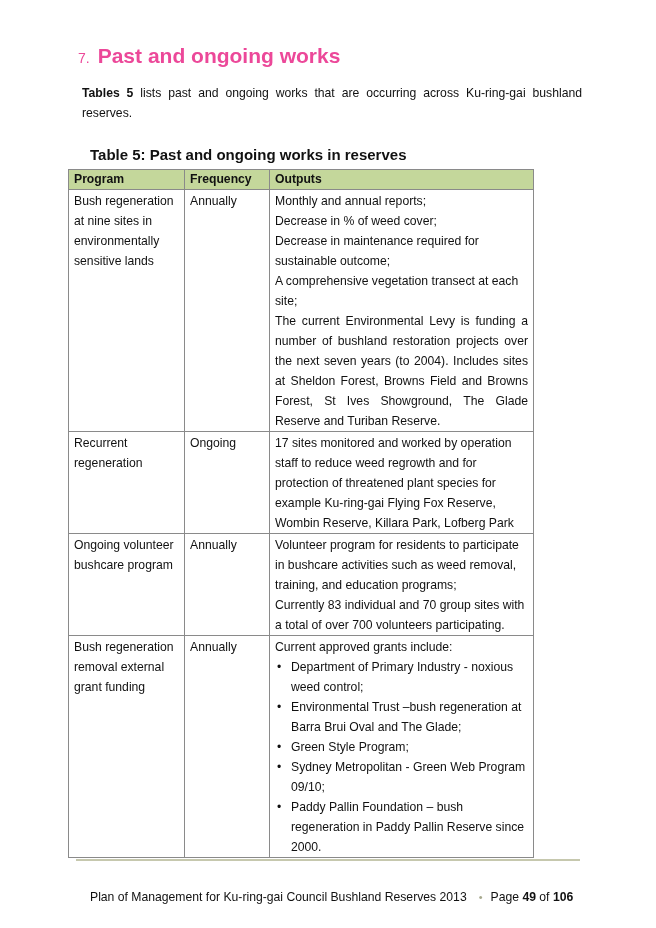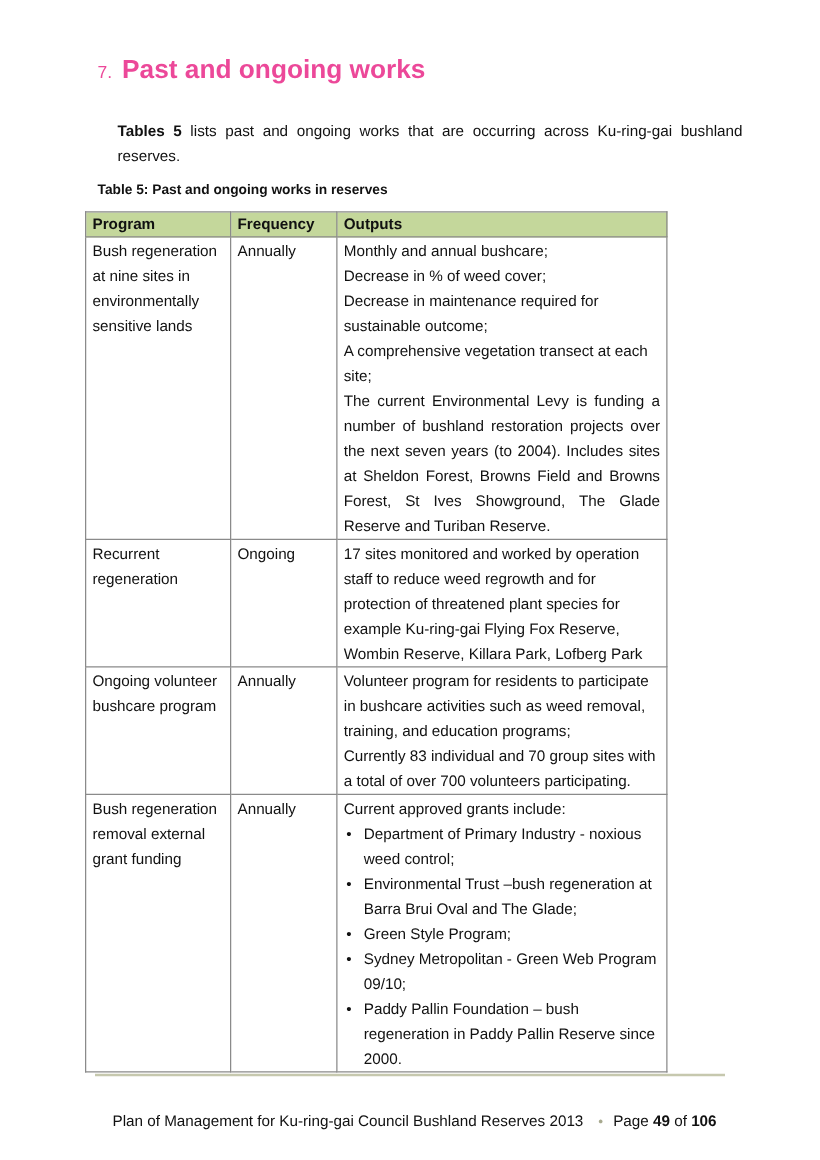--- a/index.html
+++ b/index.html
@@ -14,22 +14,22 @@
       white-space: nowrap;
     }
     .heading .num { font-size: 14px; font-weight: normal; margin-right: 8px; }
     .intro {
       position: absolute; left: 78px; top: 79px; width: 500px;
       font-size: 12.2px; line-height: 20px; text-align: justify;
       text-align-last: left;
     }
     .intro b { font-weight: bold; }
     .caption {
-      position: absolute; left: 78px; top: 146px;
-      font-size: 11px; font-weight: bold;
+      position: absolute; left: 90px; top: 146px;
+      font-size: 15px; font-weight: bold;
     }
     table.works {
       position: absolute; left: 68px; top: 169px; width: 466px;
       border-collapse: collapse; font-size: 12.2px;
     }
     table.works th, table.works td {
       border: 1px solid #8a8a8a; vertical-align: top; text-align: left;
       padding: 0 5px;
     }
     table.works th {
@@ -53,40 +53,40 @@
     .footer .dot { color: #a7a98e; margin: 0 8px 0 12px; font-size: 11px; }
     .footer b { font-weight: bold; }
   </style>
 </head>
 <body>
 
 <div class="heading">
   <span class="num">7.</span><span>Past and ongoing works</span>
 </div>
 
-<p class="intro" style="margin:16px;">
+<p class="intro" style="margin:4px;">
   <b>Tables 5</b><span> lists past and ongoing works that are occurring across Ku-ring-gai bushland reserves.</span>
 </p>
 
 <div class="caption">Table 5: Past and ongoing works in reserves</div>
 
 <table class="works">
   <thead>
     <tr>
       <th class="c1">Program</th>
       <th class="c2">Frequency</th>
       <th>Outputs</th>
     </tr>
   </thead>
   <tbody>
     <tr>
       <td>Bush regeneration at nine sites in environmentally sensitive lands</td>
       <td>Annually</td>
       <td>
-        <div>Monthly and annual bushcare;</div>
+        <div>Monthly and annual reports;</div>
         <div>Decrease in % of weed cover;</div>
         <div>Decrease in maintenance required for sustainable outcome;</div>
         <div>A comprehensive vegetation transect at each site;</div>
         <div class="just">The current Environmental Levy is funding a number of bushland restoration projects over the next seven years (to 2004). Includes sites at Sheldon Forest, Browns Field and Browns Forest, St Ives Showground, The Glade Reserve and Turiban Reserve.</div>
       </td>
     </tr>
     <tr>
       <td>Recurrent regeneration</td>
       <td>Ongoing</td>
       <td>

